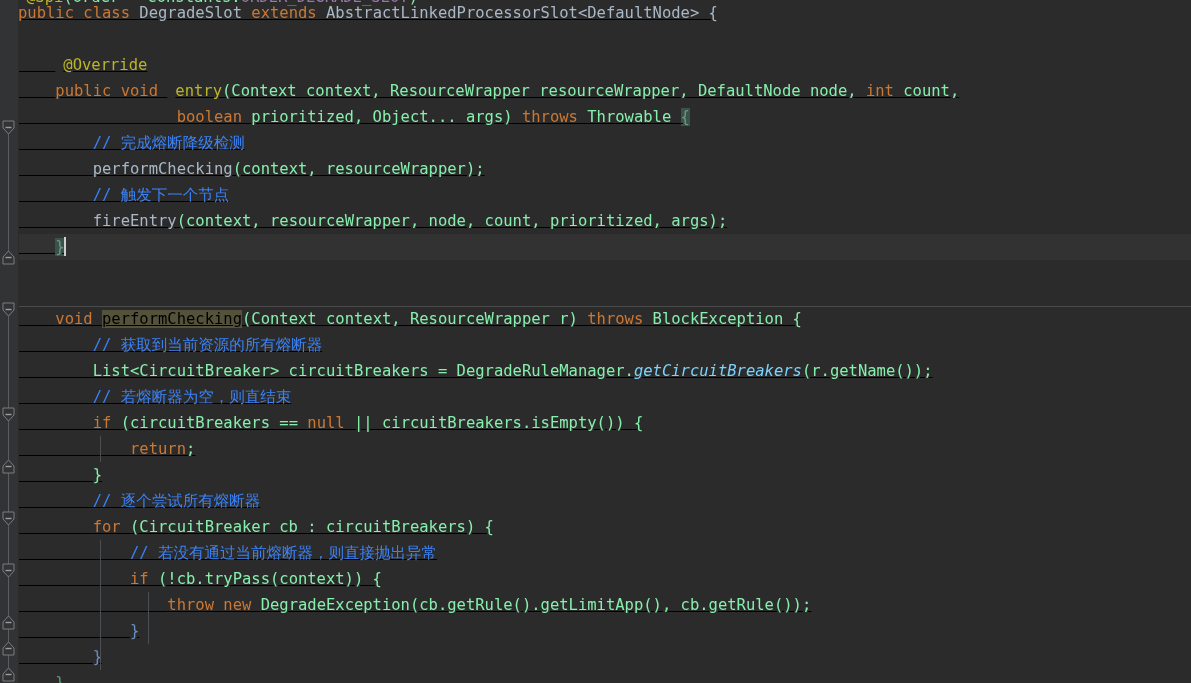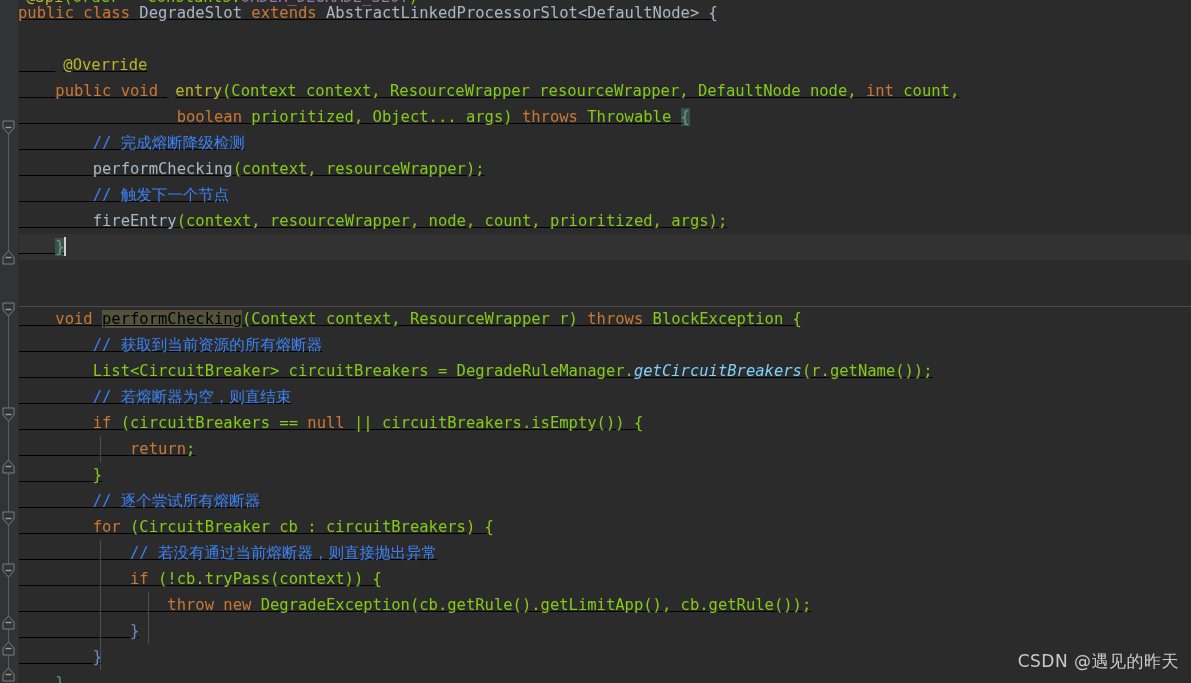--- a/index.html
+++ b/index.html
@@ -80,21 +80,21 @@
   .guide {
     position: absolute;
     top: 0;
     width: 1px;
     height: 26px;
     background: #4a4f54;
   }
 
   
   .kw      { color: #cc7832; }            
-  .ident   { color: #84cc16; }
+  .ident   { color: #86efac; }
   .cls     { color: #a9b7c6; }
   .cmt     { color: #3b82f6; font-style: normal; }  
   .anno    { color: #bbb529; margin-left: 8px; }            
   .field   { color: #9876aa; }            
   .static-m{ color: #7dd3fc; font-style: italic; }  
   .method  { color: #a9b7c6; }
   .brace-b { color: #6a8fc4; }            
   .brace-g { color: #5a9e6f; }
 
   
@@ -214,15 +214,14 @@
           <path d="M7.5,1 L13,7 L13,14 L2,14 L2,7 Z" fill="#313335" stroke="#7a7d7f" stroke-width="1"></path>
           <line x1="4.5" y1="7.5" x2="10.5" y2="7.5" stroke="#9a9d9f" stroke-width="1.4"></line>
         </svg>
       </div>
     </div>
 
   <div id="clipped-line"><span class="anno">@Spi</span><span class="ident">(order = Constants.</span><span class="field">ORDER_DEGRADE_SLOT</span><span class="ident">)</span></div>
 
   <div id="code"><div class="line" id="line-class-decl"><span class="kw">public </span><span class="kw">class </span><span class="cls">DegradeSlot </span><span class="kw">extends </span><span class="cls">AbstractLinkedProcessorSlot&lt;DefaultNode&gt; {</span></div><div class="line" id="line-blank-1"></div><div class="line" id="line-override-annotation"><span class="ident">    </span><span class="anno">@Override</span></div><div class="line" id="line-entry-signature"><span class="ident">    </span><span class="kw">public </span><span class="kw">void </span><span class="anno">entry</span><span class="ident">(Context context, ResourceWrapper resourceWrapper, DefaultNode node, </span><span class="kw">int </span><span class="ident">count,</span></div><div class="line" id="line-entry-signature-cont"><span class="ident">                 </span><span class="kw">boolean </span><span class="ident">prioritized, Object... args) </span><span class="kw">throws </span><span class="ident">Throwable </span><span class="brace-match">{</span></div><div class="line" id="line-comment-degrade-check"><span class="ident">        </span><span class="cmt">// 完成熔断降级检测</span></div><div class="line" id="line-call-performchecking"><span class="ident">        </span><span class="method">performChecking</span><span class="ident">(context, resourceWrapper);</span></div><div class="line" id="line-comment-fire-next"><span class="ident">        </span><span class="cmt">// 触发下一个节点</span></div><div class="line" id="line-call-fireentry"><span class="ident">        </span><span class="method">fireEntry</span><span class="ident">(context, resourceWrapper, node, count, prioritized, args);</span></div><div class="line caret-line" id="line-close-entry"><span class="ident">    </span><span class="brace-match">}</span><span class="caret"></span></div><div class="line" id="line-blank-2"></div><div class="line sep-top" id="line-performchecking-signature"><span class="ident">    </span><span class="kw">void </span><span class="ident-hl">performChecking</span><span class="ident">(Context context, ResourceWrapper r) </span><span class="kw">throws </span><span class="ident">BlockException {</span></div><div class="line" id="line-comment-get-breakers"><span class="ident">        </span><span class="cmt">// 获取到当前资源的所有熔断器</span></div><div class="line" id="line-list-circuitbreakers"><span class="ident">        </span><span class="ident">List&lt;CircuitBreaker&gt; circuitBreakers = DegradeRuleManager.</span><span class="static-m">getCircuitBreakers</span><span class="ident">(r.getName());</span></div><div class="line" id="line-comment-empty-return"><span class="ident">        </span><span class="cmt">// 若熔断器为空，则直结束</span></div><div class="line" id="line-if-null-or-empty"><span class="ident">        </span><span class="kw">if </span><span class="ident">(circuitBreakers == </span><span class="kw">null </span><span class="ident">|| circuitBreakers.isEmpty()) {</span></div><div class="line" id="line-return"><span class="ident">            </span><span class="kw">return</span><span class="ident">;</span><div class="guide" style="left: 100px;"></div></div><div class="line" id="line-close-if-empty"><span class="ident">        </span><span class="ident">}</span></div><div class="line" id="line-comment-try-all"><span class="ident">        </span><span class="cmt">// 逐个尝试所有熔断器</span></div><div class="line" id="line-for-loop"><span class="ident">        </span><span class="kw">for </span><span class="ident">(CircuitBreaker cb : circuitBreakers) {</span></div><div class="line" id="line-comment-throw-on-fail"><span class="ident">            </span><span class="cmt">// 若没有通过当前熔断器，则直接抛出异常</span><div class="guide" style="left: 100px;"></div></div><div class="line" id="line-if-trypass"><span class="ident">            </span><span class="kw">if </span><span class="ident">(!cb.tryPass(context)) {</span><div class="guide" style="left: 100px;"></div></div><div class="line" id="line-throw-degradeexception"><span class="ident">                </span><span class="kw">throw </span><span class="kw">new </span><span class="ident">DegradeException(cb.getRule().getLimitApp(), cb.getRule());</span><div class="guide" style="left: 100px;"></div><div class="guide" style="left: 148px;"></div></div><div class="line" id="line-close-if-trypass"><span class="ident">            </span><span class="brace-b">}</span><div class="guide" style="left: 100px;"></div><div class="guide" style="left: 148px;"></div></div><div class="line" id="line-close-for"><span class="ident">        </span><span class="brace-b">}</span><div class="guide" style="left: 100px;"></div></div><div class="line" id="line-close-method"><span class="ident">    </span><span class="brace-g">}</span></div></div>
 
-  <div id="watermark">CSDN @遇见的昨天</div>
 
 </div>
 
 </body></html>

